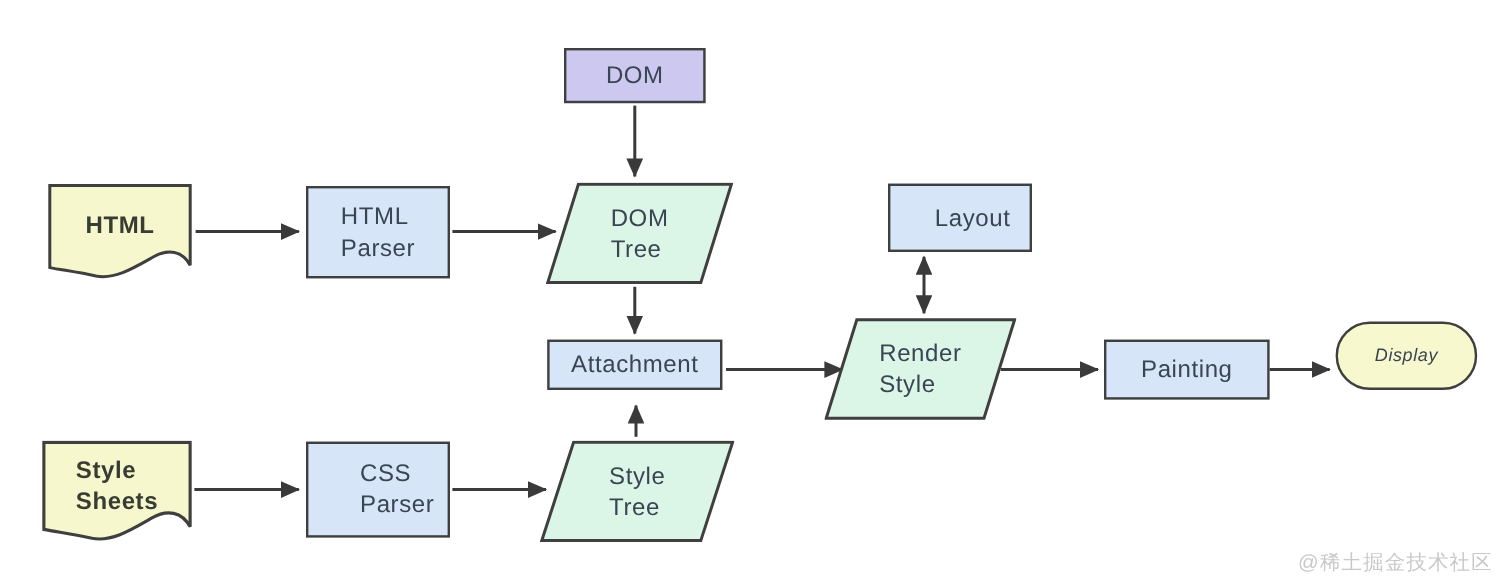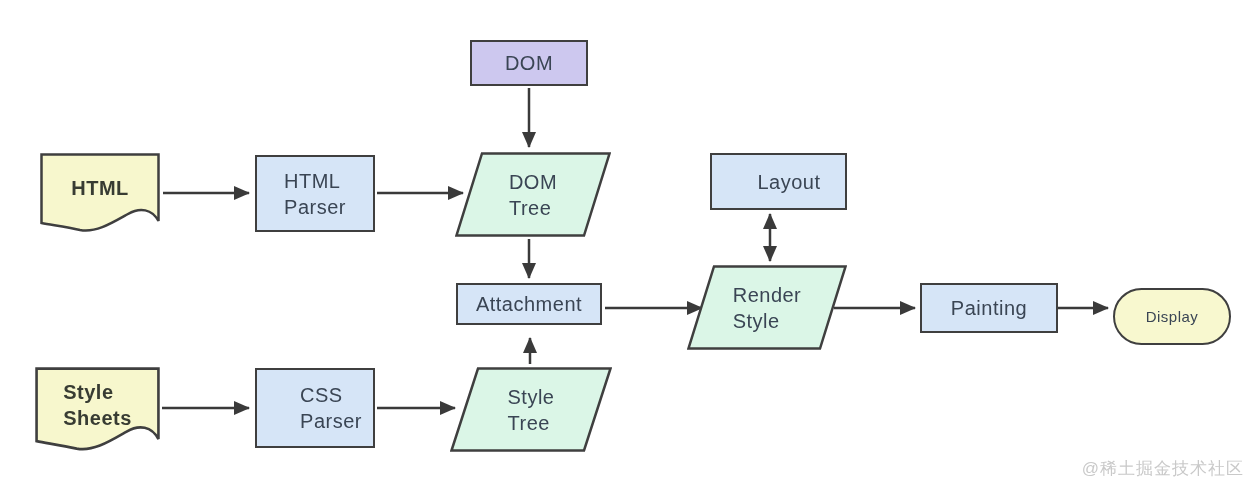--- a/index.html
+++ b/index.html
@@ -80,37 +80,37 @@
       <polygon points="27,1.5 154.5,1.5 129,83.5 1.5,83.5"></polygon>
     </svg>
     <span class="label">DOM
 Tree</span>
   </div>
 
   <div class="node rect" style="left:456px; top:283px; width:146px; height:42px;">
     <span class="label">Attachment</span>
   </div>
 
-  <div class="node rect" style="left:710px; top:153px; width:137px; height:57px;padding-left:21px;">
+  <div class="node rect" style="left:740px; top:153px; width:120px; height:57px;padding-left:21px;">
     <span class="label">Layout</span>
   </div>
 
   <div class="node para" style="left:687px; top:265px; width:160px; height:85px;">
     <svg class="shape" viewBox="0 0 160 85" preserveAspectRatio="none">
       <polygon points="27,1.5 158.5,1.5 133,83.5 1.5,83.5"></polygon>
     </svg>
     <span class="label">Render
 Style</span>
   </div>
 
   <div class="node rect" style="left:920px; top:283px; width:138px; height:50px;">
     <span class="label">Painting</span>
   </div>
 
-  <div class="node rect display-fill" style="left:1113px; top:288px; width:118px; height:57px;">
+  <div class="node rect display-fill" style="left:1113px; top:268px; width:118px; height:57px;font-style:italic;">
     <span class="label small">Display</span>
   </div>
 
   <div class="node doc" style="left:35px; top:367px; width:125px; height:89px;">
     <svg class="shape" viewBox="0 0 120 84" preserveAspectRatio="none">
       <path d="M1.5,1.5 H118.5 V68 C112,56 100,54 88,61 C72,70 56,80 40,77 C26,74 12,72 1.5,70 Z"></path>
     </svg>
     <span class="label bold">Style
 Sheets</span>
   </div>

